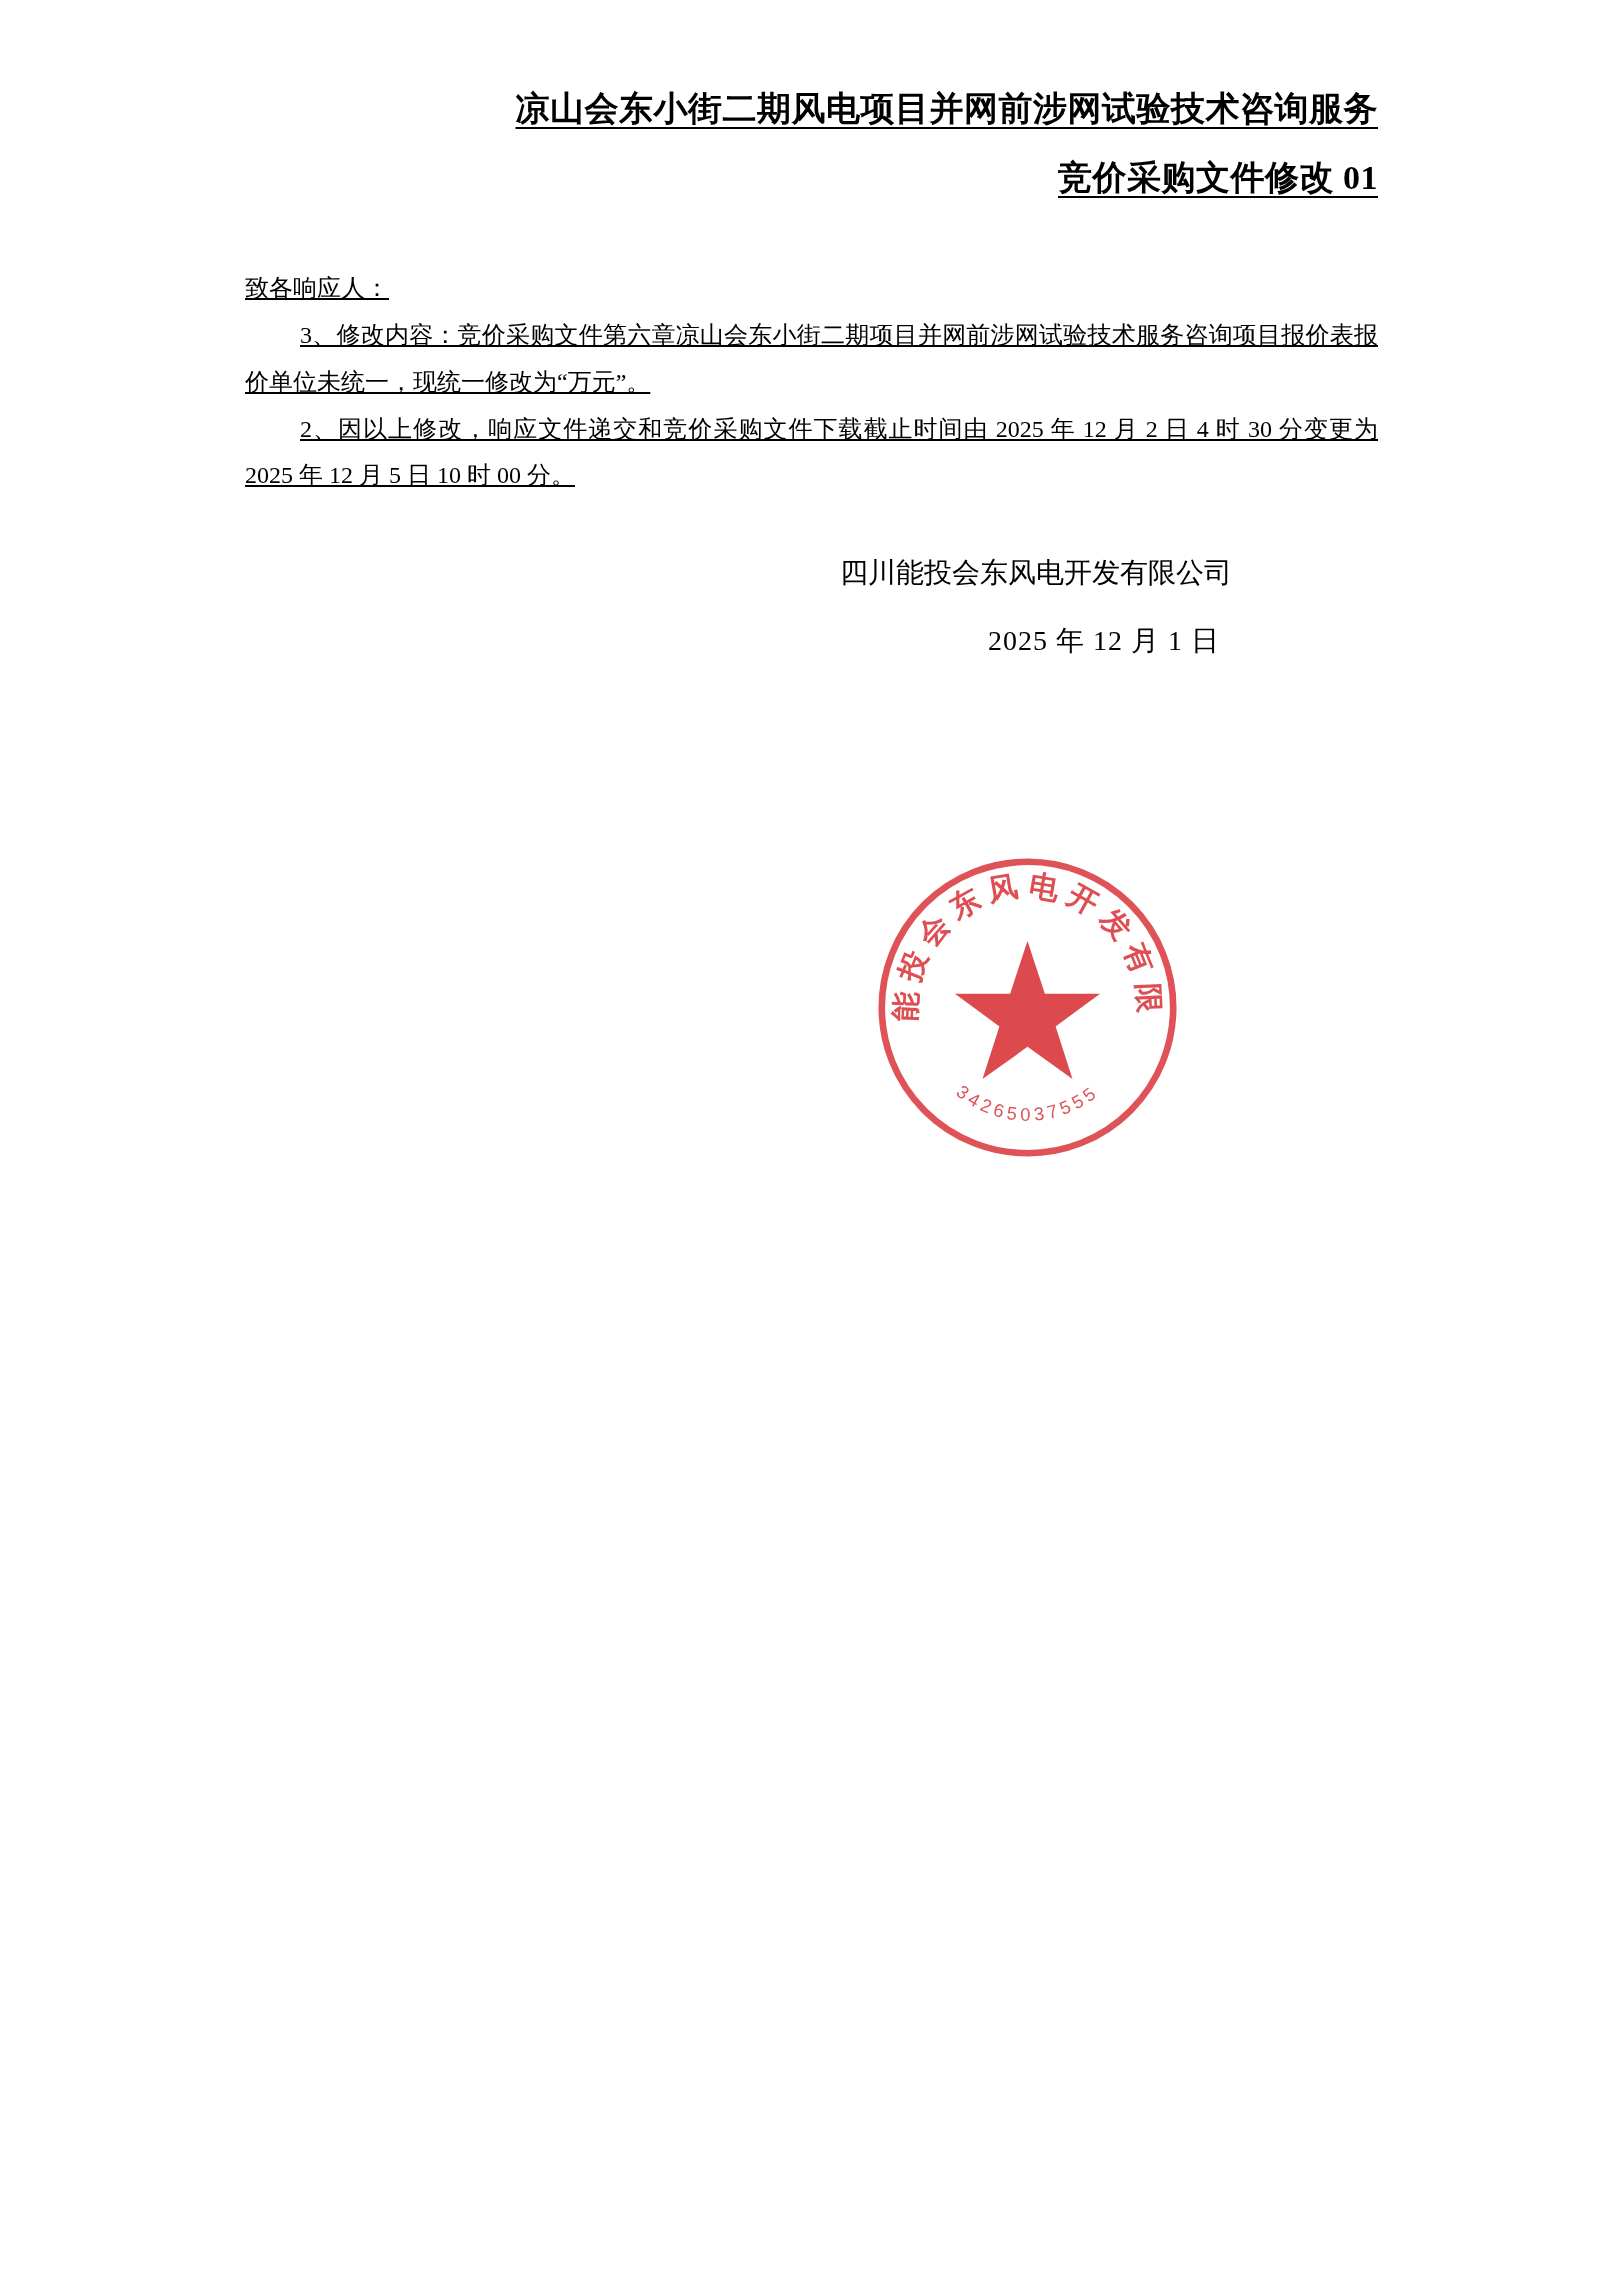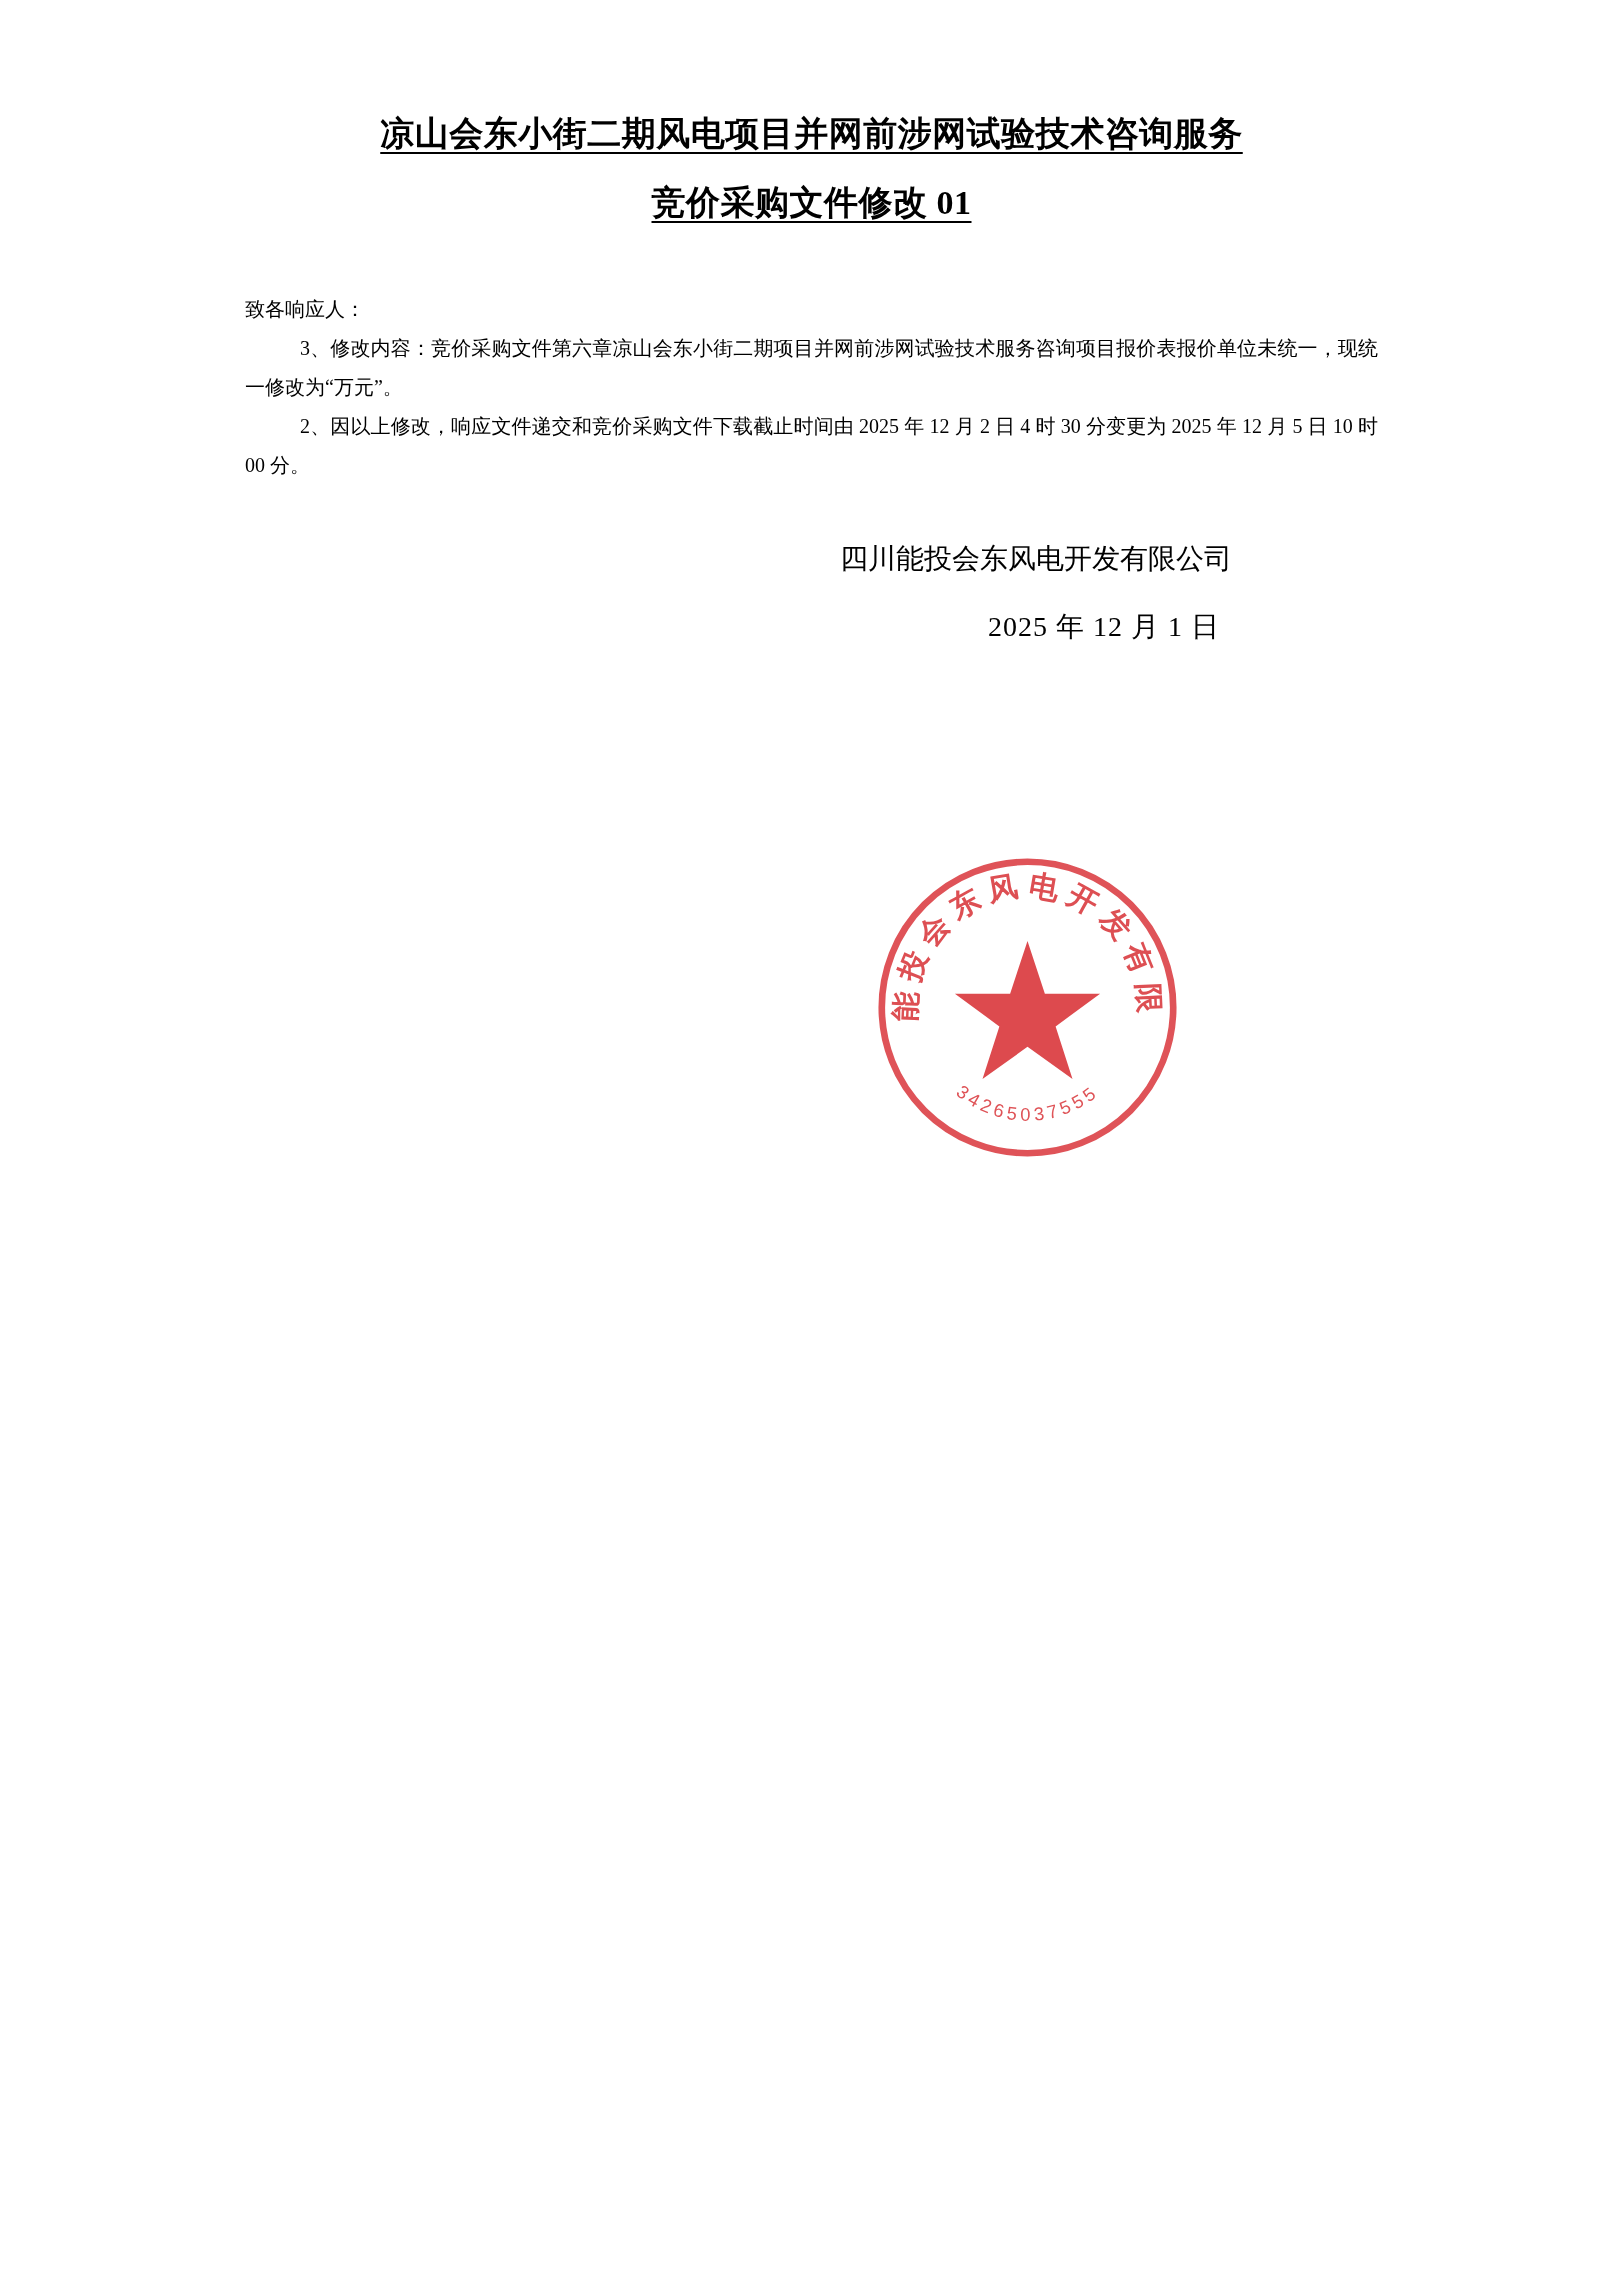--- a/index.html
+++ b/index.html
@@ -16,42 +16,43 @@
     overflow: hidden;
   }
   .page {
     position: relative;
     width: 1623px;
     height: 2295px;
     box-sizing: border-box;
     padding: 0 245px;
   }
   .title-block {
-    padding-top: 102px;
-    text-align: center;
+    padding-top: 77px;
+    text-align: right;
   }
   .title-line {
     font-size: 34px;
     font-weight: bold;
     letter-spacing: 0.5px;
     line-height: 1.9;
     display: inline-block;
     text-decoration: underline;
     text-underline-offset: 7.2px;
     text-decoration-thickness: 2px;
   }
   .title-line-2 {
     margin-top: 4.1px;
   }
   .body-block {
     margin-top: 55px;
-    font-size: 20px;
+    font-size: 24px;
     line-height: 1.95;
     text-align: justify;
     text-justify: inter-ideograph;
+    text-decoration: underline;
   }
   .salutation {
     margin: 0 0 0 0;
   }
   .para {
     margin: 0;
     text-indent: 55px;
   }
   .u {
     text-decoration: underline;

